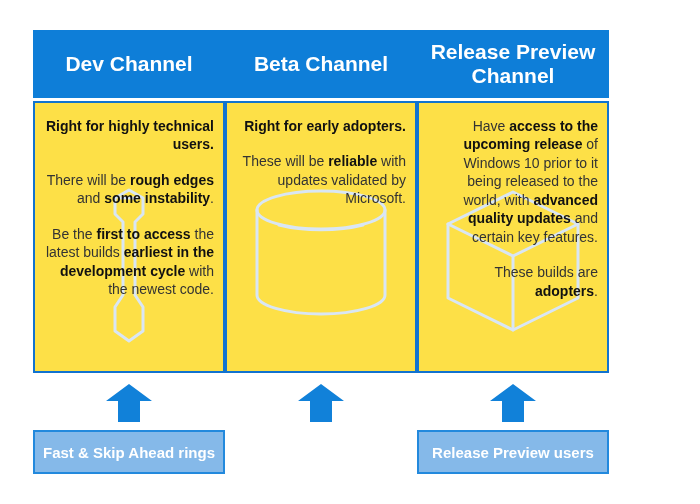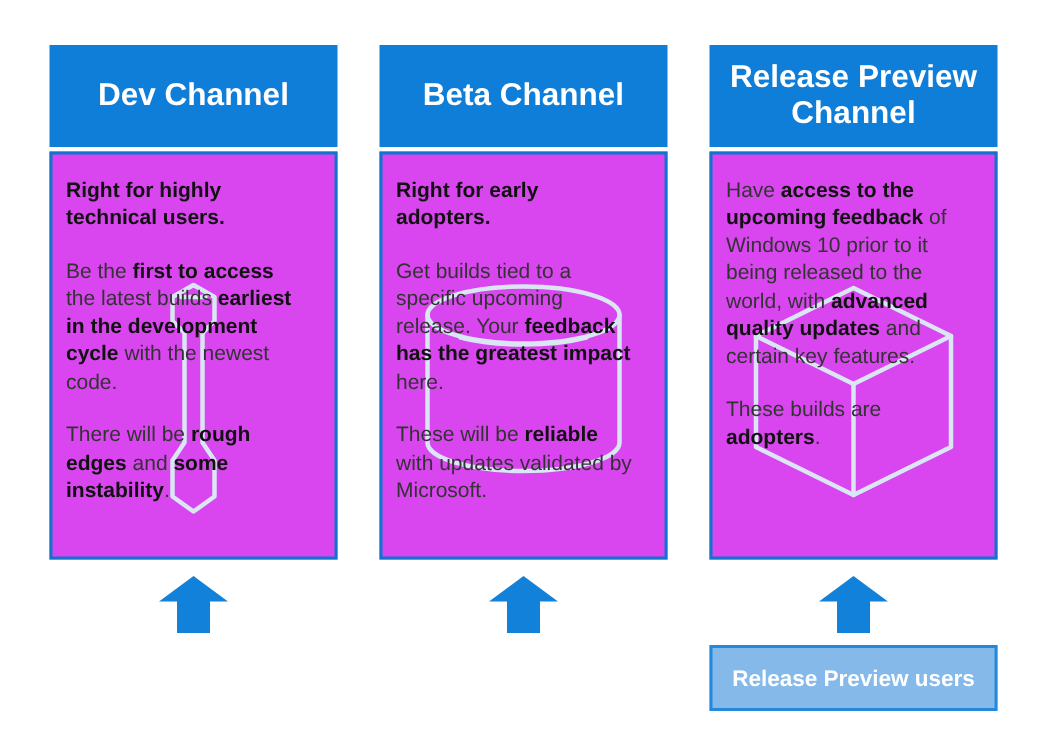--- a/index.html
+++ b/index.html
@@ -6,21 +6,20 @@
   .canvas {
     position: relative;
     width: 700px;
     height: 504px;
     background: #ffffff;
     font-family: "Liberation Sans", sans-serif;
     overflow: hidden;
   }
   .columns {
     display: flex;
-    gap: 28px;
     padding: 30px 35px 0 33px;
     box-sizing: border-box;
   }
   .column {
     width: 192px;
     min-width: 192px;
     display: flex;
     flex-direction: column;
     align-items: center;
   }
@@ -38,23 +37,23 @@
     text-align: center;
     margin-bottom: 3px;
     padding: 0 6px;
     box-sizing: border-box;
   }
   .card-body {
     position: relative;
     height: 272px;
     box-sizing: border-box;
     border: 2px solid #1173cf;
-    background: #d946ef;
-    padding: 14px 21px 6px 9px;
-    text-align: left;
+    background: #fde047;
+    padding: 14px 9px 6px 9px;
+    text-align: right;
     font-size: 14px;
     line-height: 1.32;
     color: #333333;
     overflow: hidden;
   }
   .paragraphs { position: relative; z-index: 1; }
   .para { margin: 0 0 17px 0; }
   .para b { color: #111111; }
   .para.lead { font-weight: bold; color: #111111; }
   .watermark {
@@ -106,48 +105,50 @@
       </div>
       <div class="card-body">
         <div class="watermark">
               <svg width="62" height="158" viewBox="0 0 62 158">
                 <path d="M31 3 L45 11 V27 L37 35 V108 L45 120 V144 L31 154 L17 144 V120 L25 108 V35 L17 27 V11 Z"></path>
                 <path d="M23 11 H39"></path>
               </svg>
             </div>
         <div class="paragraphs">
               <div class="para lead"><b>Right for highly technical users.</b></div>
+              <div class="para">There will be <b>rough edges</b> and <b>some instability</b>.</div>
               <div class="para">Be the <b>first to access</b> the latest builds <b>earliest in the development cycle</b> with the newest code.</div>
-              <div class="para">There will be <b>rough edges</b> and <b>some instability</b>.</div>
             </div>
       </div>
     </div>
     <div class="arrow">
           <svg width="46" height="38" viewBox="0 0 46 38">
             <polygon points="23,0 46,17 34,17 34,38 12,38 12,17 0,17" fill="#1181d9"></polygon>
           </svg>
         </div>
+    <div class="ring-box">
+      <span>Fast &amp; Skip Ahead rings</span>
+    </div>
   </div>
 
   <div class="column">
     <div class="card">
       <div class="card-header">
         <span>Beta Channel</span>
       </div>
       <div class="card-body">
         <div class="watermark">
               <svg width="148" height="134" viewBox="0 0 148 134">
                 <ellipse cx="74" cy="23" rx="64" ry="19"></ellipse>
                 <path d="M10 23 L10 108 A64 19 0 0 0 138 108 L138 23"></path>
                 <path d="M32 38 A64 19 0 0 0 116 38"></path>
               </svg>
             </div>
         <div class="paragraphs">
               <div class="para lead"><b>Right for early adopters.</b></div>
-              <div class="para">Get builds tied to a specific upcoming release. Your <b>feedback has the greatest impact</b> here.</div>
               <div class="para">These will be <b>reliable</b> with updates validated by Microsoft.</div>
             </div>
       </div>
     </div>
     <div class="arrow">
           <svg width="46" height="38" viewBox="0 0 46 38">
             <polygon points="23,0 46,17 34,17 34,38 12,38 12,17 0,17" fill="#1181d9"></polygon>
           </svg>
         </div>
   </div>
@@ -159,21 +160,21 @@
       </div>
       <div class="card-body">
         <div class="watermark">
               <svg width="150" height="148" viewBox="0 0 150 148">
                 <path d="M75 5 L140 37 V111 L75 143 L10 111 V37 Z"></path>
                 <path d="M10 37 L75 69 L140 37"></path>
                 <path d="M75 69 V143"></path>
               </svg>
             </div>
         <div class="paragraphs">
-              <div class="para">Have <b>access to the upcoming feedback</b> of Windows 10 prior to it being released to the world, with <b>advanced quality updates</b> and certain key features.</div>
+              <div class="para">Have <b>access to the upcoming release</b> of Windows 10 prior to it being released to the world, with <b>advanced quality updates</b> and certain key features.</div>
               <div class="para">These builds are <b>adopters</b>.</div>
             </div>
       </div>
     </div>
     <div class="arrow">
           <svg width="46" height="38" viewBox="0 0 46 38">
             <polygon points="23,0 46,17 34,17 34,38 12,38 12,17 0,17" fill="#1181d9"></polygon>
           </svg>
         </div>
     <div class="ring-box">

